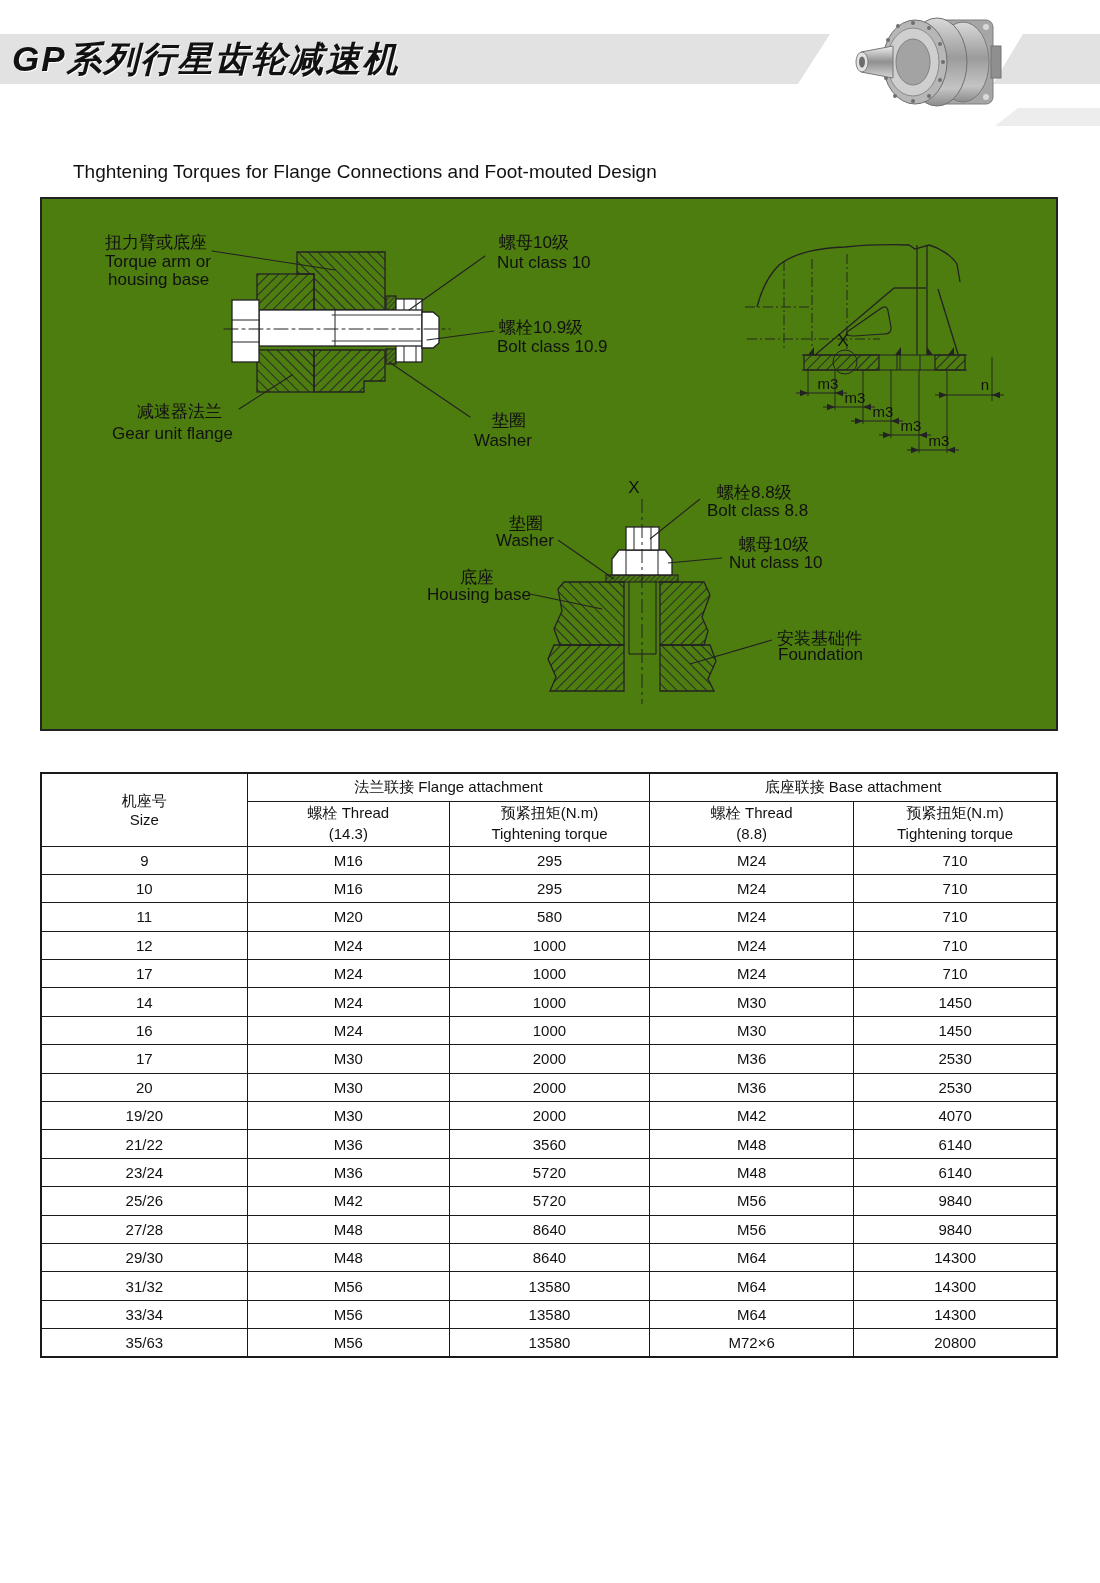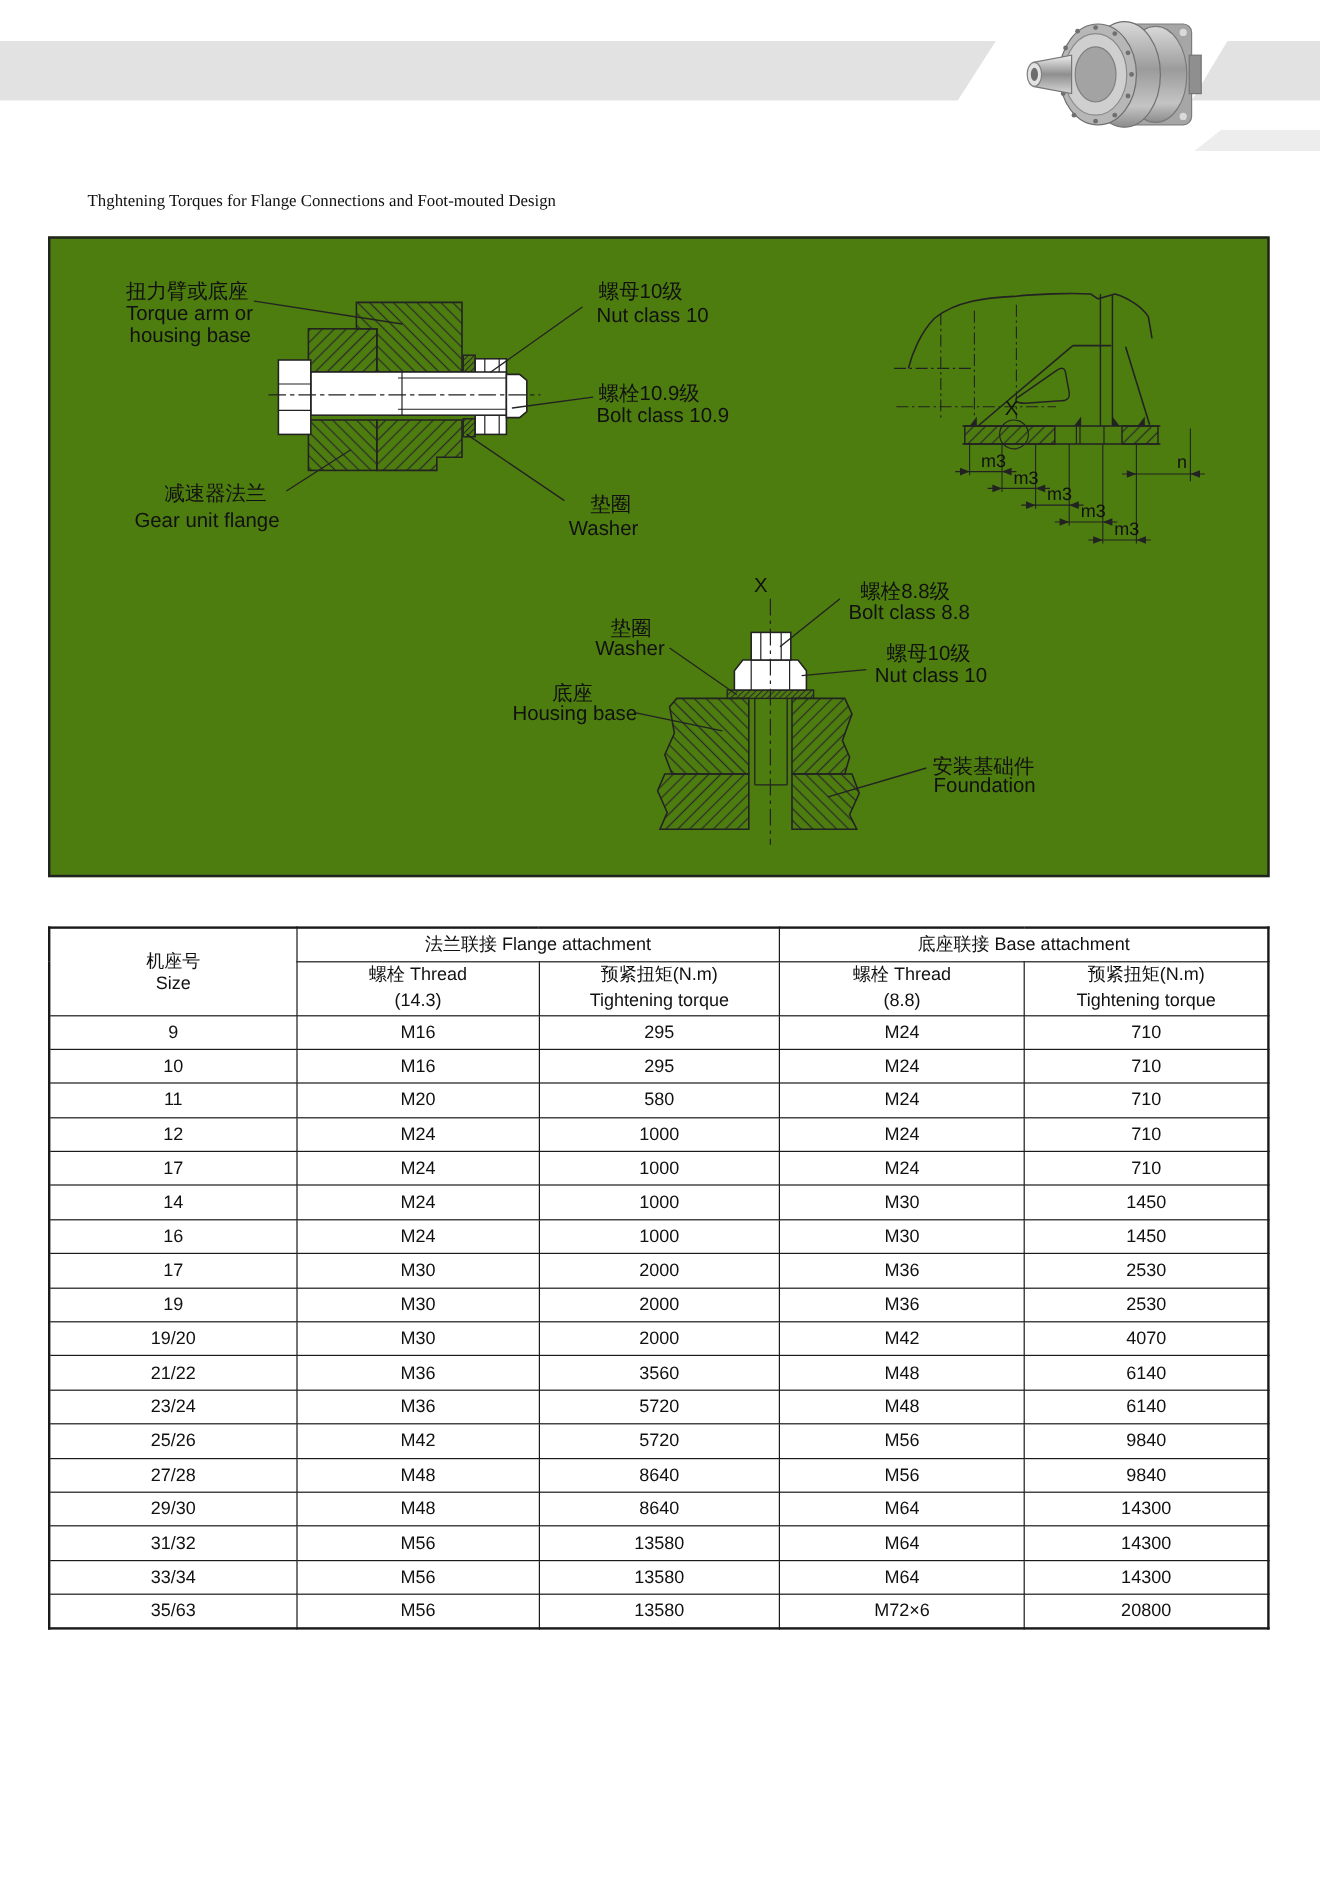--- a/index.html
+++ b/index.html
@@ -14,21 +14,21 @@
                clip-path:polygon(1023px 0,1100px 0,1100px 100%,993px 100%); }
   .band-shadow { position:absolute; top:108px; left:0; width:1100px; height:18px; background:#ededed;
                clip-path:polygon(1018px 0,1100px 0,1100px 100%,995px 100%); }
   .banner-title { position:absolute; top:34px; left:12px; height:50px; line-height:50px;
                font-size:35px; font-weight:bold; font-style:italic; letter-spacing:2px;
                text-shadow:1px 1px 0 #fff; }
   .product { position:absolute; top:10px; left:851px; }
 
   
   .sec-zh { position:absolute; top:137px; left:41px; font-size:20px; letter-spacing:1.5px; }
-  .sec-en { position:absolute; top:161px; left:73px; font-size:14px;font-family:Liberation Serif, serif; }
+  .sec-en { position:absolute; top:161px; left:73px; font-size:19px; }
 
   
   .diagram-box { position:absolute; top:197px; left:40px; width:1018px; height:534px;
                  border:2px solid #222; background:#4d7c0f; }
   svg text { font-family:"Liberation Sans","DejaVu Sans",sans-serif; fill:#111; }
   .cjk { font-size:17px; }
   .en  { font-size:17px; }
   .dim { font-size:15px; }
   .xmark { font-size:17px; }
 
@@ -47,20 +47,21 @@
 </head>
 <body>
 
 <div class="page">
 
   <div class="band">
     <div class="band-main"></div>
     <div class="band-right"></div>
   </div>
   <div class="band-shadow"></div>
+  <div class="banner-title">GP系列行星齿轮减速机</div>
 
   <svg class="product" width="152" height="104" viewBox="0 0 152 104">
     <defs>
       <linearGradient id="gmet" x1="0" y1="0" x2="0" y2="1">
         <stop offset="0" stop-color="#d9d9d9"></stop>
           <stop offset="0.45" stop-color="#9b9b9b"></stop>
         <stop offset="0.8" stop-color="#c4c4c4"></stop>
           <stop offset="1" stop-color="#8b8b8b"></stop>
       </linearGradient>
       <linearGradient id="gshaft" x1="0" y1="0" x2="0" y2="1">
@@ -364,21 +365,21 @@
           <td>1450</td>
         </tr>
         <tr>
           <td>17</td>
           <td>M30</td>
           <td>2000</td>
           <td>M36</td>
           <td>2530</td>
         </tr>
         <tr>
-          <td>19</td>
+          <td>20</td>
           <td>M30</td>
           <td>2000</td>
           <td>M36</td>
           <td>2530</td>
         </tr>
         <tr>
           <td>19/20</td>
           <td>M30</td>
           <td>2000</td>
           <td>M42</td>

